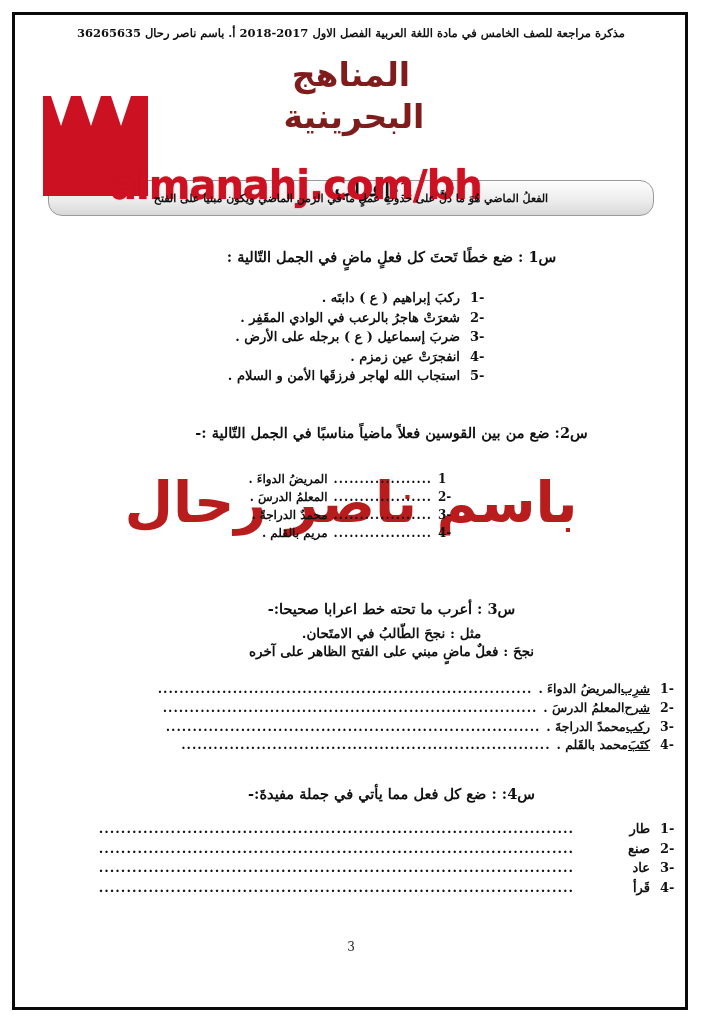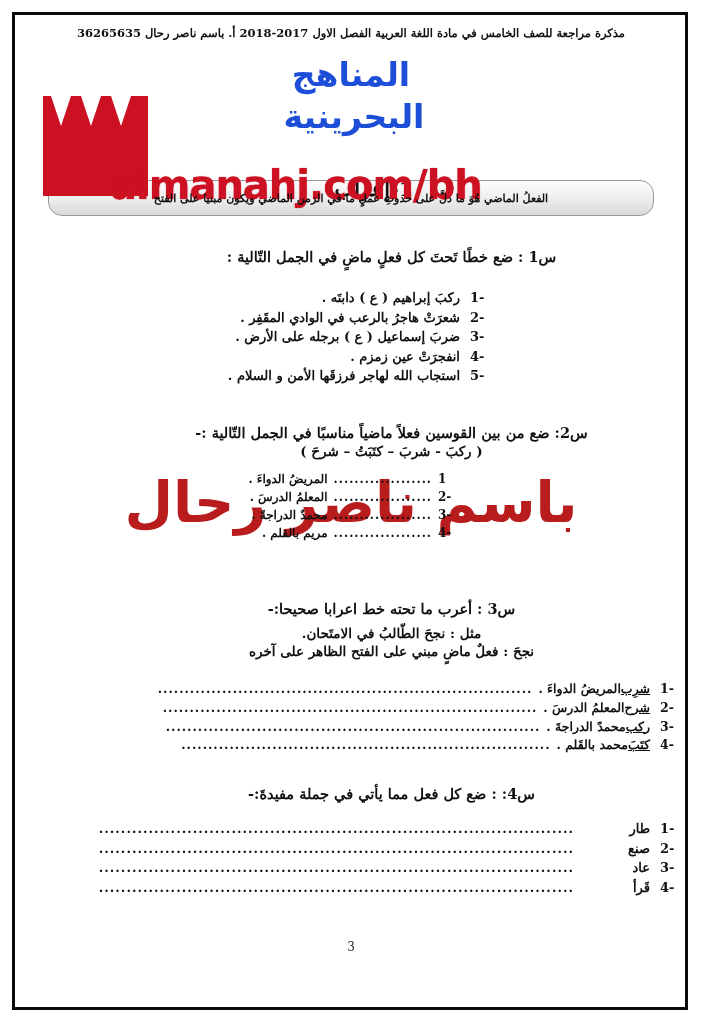--- a/index.html
+++ b/index.html
@@ -88,21 +88,21 @@
   }
   
   .wm-arabic {
     position: absolute;
     left: 0;
     top: 0;
     width: 702px;
     text-align: center;
     font-family: "DejaVu Sans", "Liberation Sans", sans-serif;
     font-weight: 700;
-    color: #1d4ed8;
+    color: #7f1d1d;
     direction: rtl;
     line-height: 1.05;
     z-index: 7;
     user-select: none;
   }
   .wm-arabic .l1 { font-size: 33px; display: block; }
   .wm-arabic .l2 { font-size: 33px; display: block; margin-top: 7px; margin-left: 6px; }
 
   .flag {
     position: absolute;
@@ -296,21 +296,20 @@
         </li>
         <li>
           <span class="num">5-</span>
           <span class="txt">استجاب الله لهاجر فرزقَها الأمن و السلام .</span>
         </li>
       </ul>
     </div>
 
     <div class="q-block" style="top:424px;">
       <div class="q-head">س2: ضع من بين القوسين فعلاً ماضياً مناسبًا في الجمل التّالية :-</div>
-      <div class="q-sub" style="margin-top:2px;">( ركبَ - شربَ – كتَبَتُ – شرحَ )</div>
       <ul class="items" id="q2-items" style="top:44px;">
         <li>
           <span class="num">1</span>
           <span class="dots">...................</span>
           <span class="txt">المريضُ الدواءَ .</span>
         </li>
         <li>
           <span class="num">2-</span>
           <span class="dots">...................</span>
           <span class="txt">المعلمُ الدرسَ .</span>

